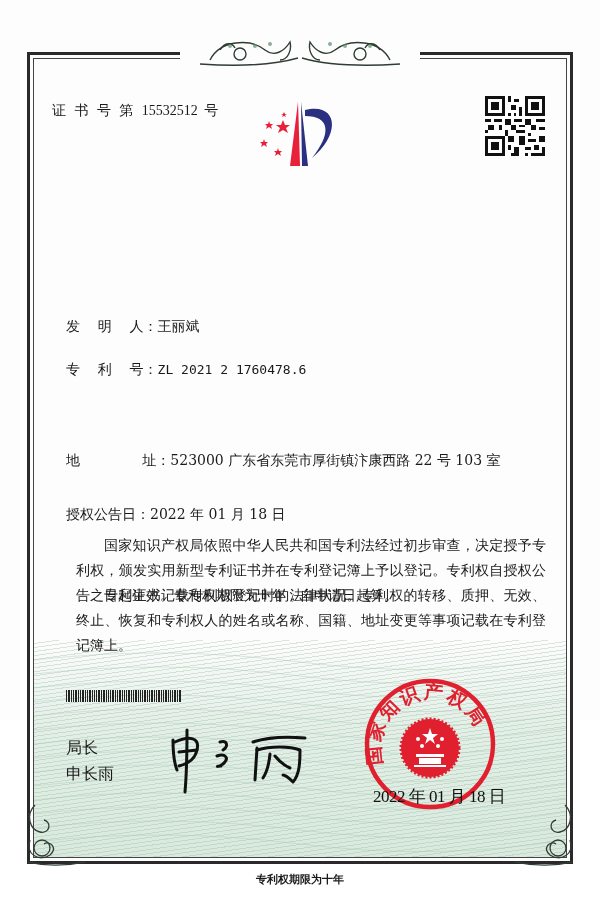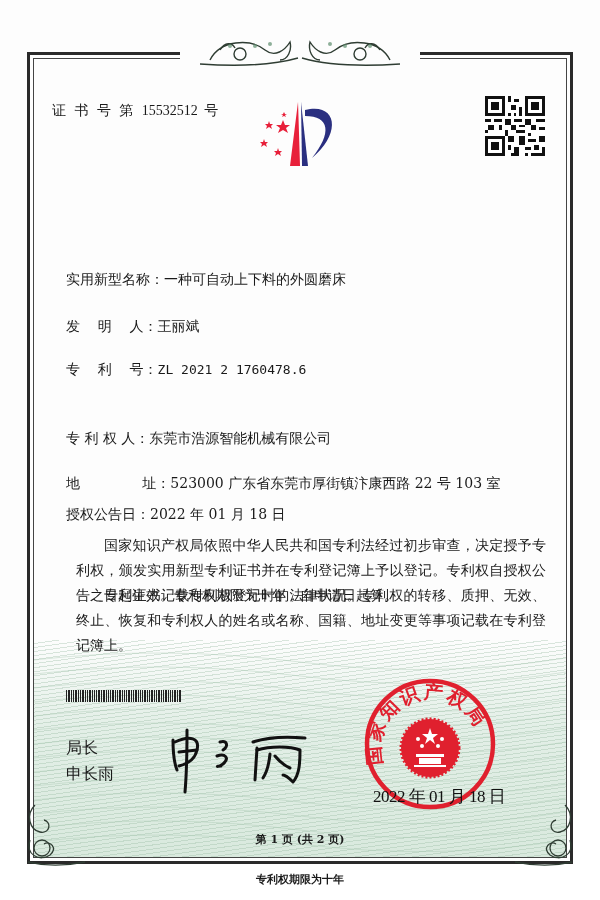--- a/index.html
+++ b/index.html
@@ -41,21 +41,21 @@
     .field { position: absolute; left: 66px; font-size: 14px; white-space: nowrap; }
     .field .label { display: inline-block; }
     .field .value { display: inline-block; }
     .mono { font-family: "DejaVu Sans Mono", "Liberation Mono", monospace; font-size: 13px; }
 
     .f1 { top: 271px; }
     .f2 { top: 318px; }
     .f3 { top: 361px; }
     .f4 { top: 386px; }
     .f5 { top: 430px; }
-    .f6 { top: 475px; }
+    .f6 { top: 452px; }
     .f7 { top: 506px; }
     .f7b { position: absolute; left: 303px; top: 506px; font-size: 14px; white-space: nowrap; }
 
     .para { position: absolute; left: 76px; width: 470px; font-size: 14px; line-height: 25px; text-align: justify; }
     .para1 { top: 533px; text-indent: 28px; }
     .para2 { top: 583px; text-indent: 28px; }
 
     .barcode { position: absolute; left: 66px; top: 690px; width: 160px; height: 12px; display: flex; gap: 1px; }
     .barcode i { display: block; height: 12px; background: #222; }
 
@@ -210,31 +210,25 @@
           <rect x="17" y="17" width="2" height="2"></rect>
         <rect x="9" y="20" width="3" height="1"></rect>
           <rect x="14" y="20" width="1" height="1"></rect>
           <rect x="16" y="20" width="5" height="1"></rect>
           <rect x="20" y="18" width="1" height="2"></rect>
       </g>
     </svg>
   </div>
 
 
-  <div class="field f1">
-    <span class="label">实用新型名称：</span><span class="value">一种可自动上下料的外圆磨床</span>
-  </div>
   <div class="field f2">
     <span class="label" style="white-space:pre">发    明    人：</span><span class="value">王丽斌</span>
   </div>
   <div class="field f3">
     <span class="label" style="white-space:pre">专    利    号：</span><span class="value mono">ZL 2021 2 1760478.6</span>
-  </div>
-  <div class="field f5">
-    <span class="label" style="white-space:pre">专 利 权 人：</span><span class="value">东莞市浩源智能机械有限公司</span>
   </div>
   <div class="field f6">
     <span class="label" style="white-space:pre">地              址：</span><span class="value">523000 广东省东莞市厚街镇汴康西路 22 号 103 室</span>
   </div>
   <div class="field f7">
     <span class="label">授权公告日：</span><span class="value">2022 年 01 月 18 日</span>
   </div>
 
   <div class="para para1">国家知识产权局依照中华人民共和国专利法经过初步审查，决定授予专利权，颁发实用新型专利证书并在专利登记簿上予以登记。专利权自授权公告之日起生效。专利权期限为十年，自申请日起算。</div>
   <div class="para para2">专利证书记载专利权登记时的法律状况。专利权的转移、质押、无效、终止、恢复和专利权人的姓名或名称、国籍、地址变更等事项记载在专利登记簿上。</div>
@@ -331,16 +325,15 @@
         <circle cx="60" cy="70" r="2"></circle>
           <circle cx="76" cy="70" r="2"></circle>
         <rect x="54" y="78" width="28" height="3"></rect>
         <rect x="57" y="82" width="22" height="6"></rect>
         <rect x="52" y="89" width="32" height="2"></rect>
       </g>
     </svg>
   </div>
   <div class="seal-date">2022 年 01 月 18 日</div>
 
-  <div class="page-no">第 1 页 (共 2 页)</div>
   <div class="footer-note">专利权期限为十年</div>
 
 </div>
 
 </body></html>

